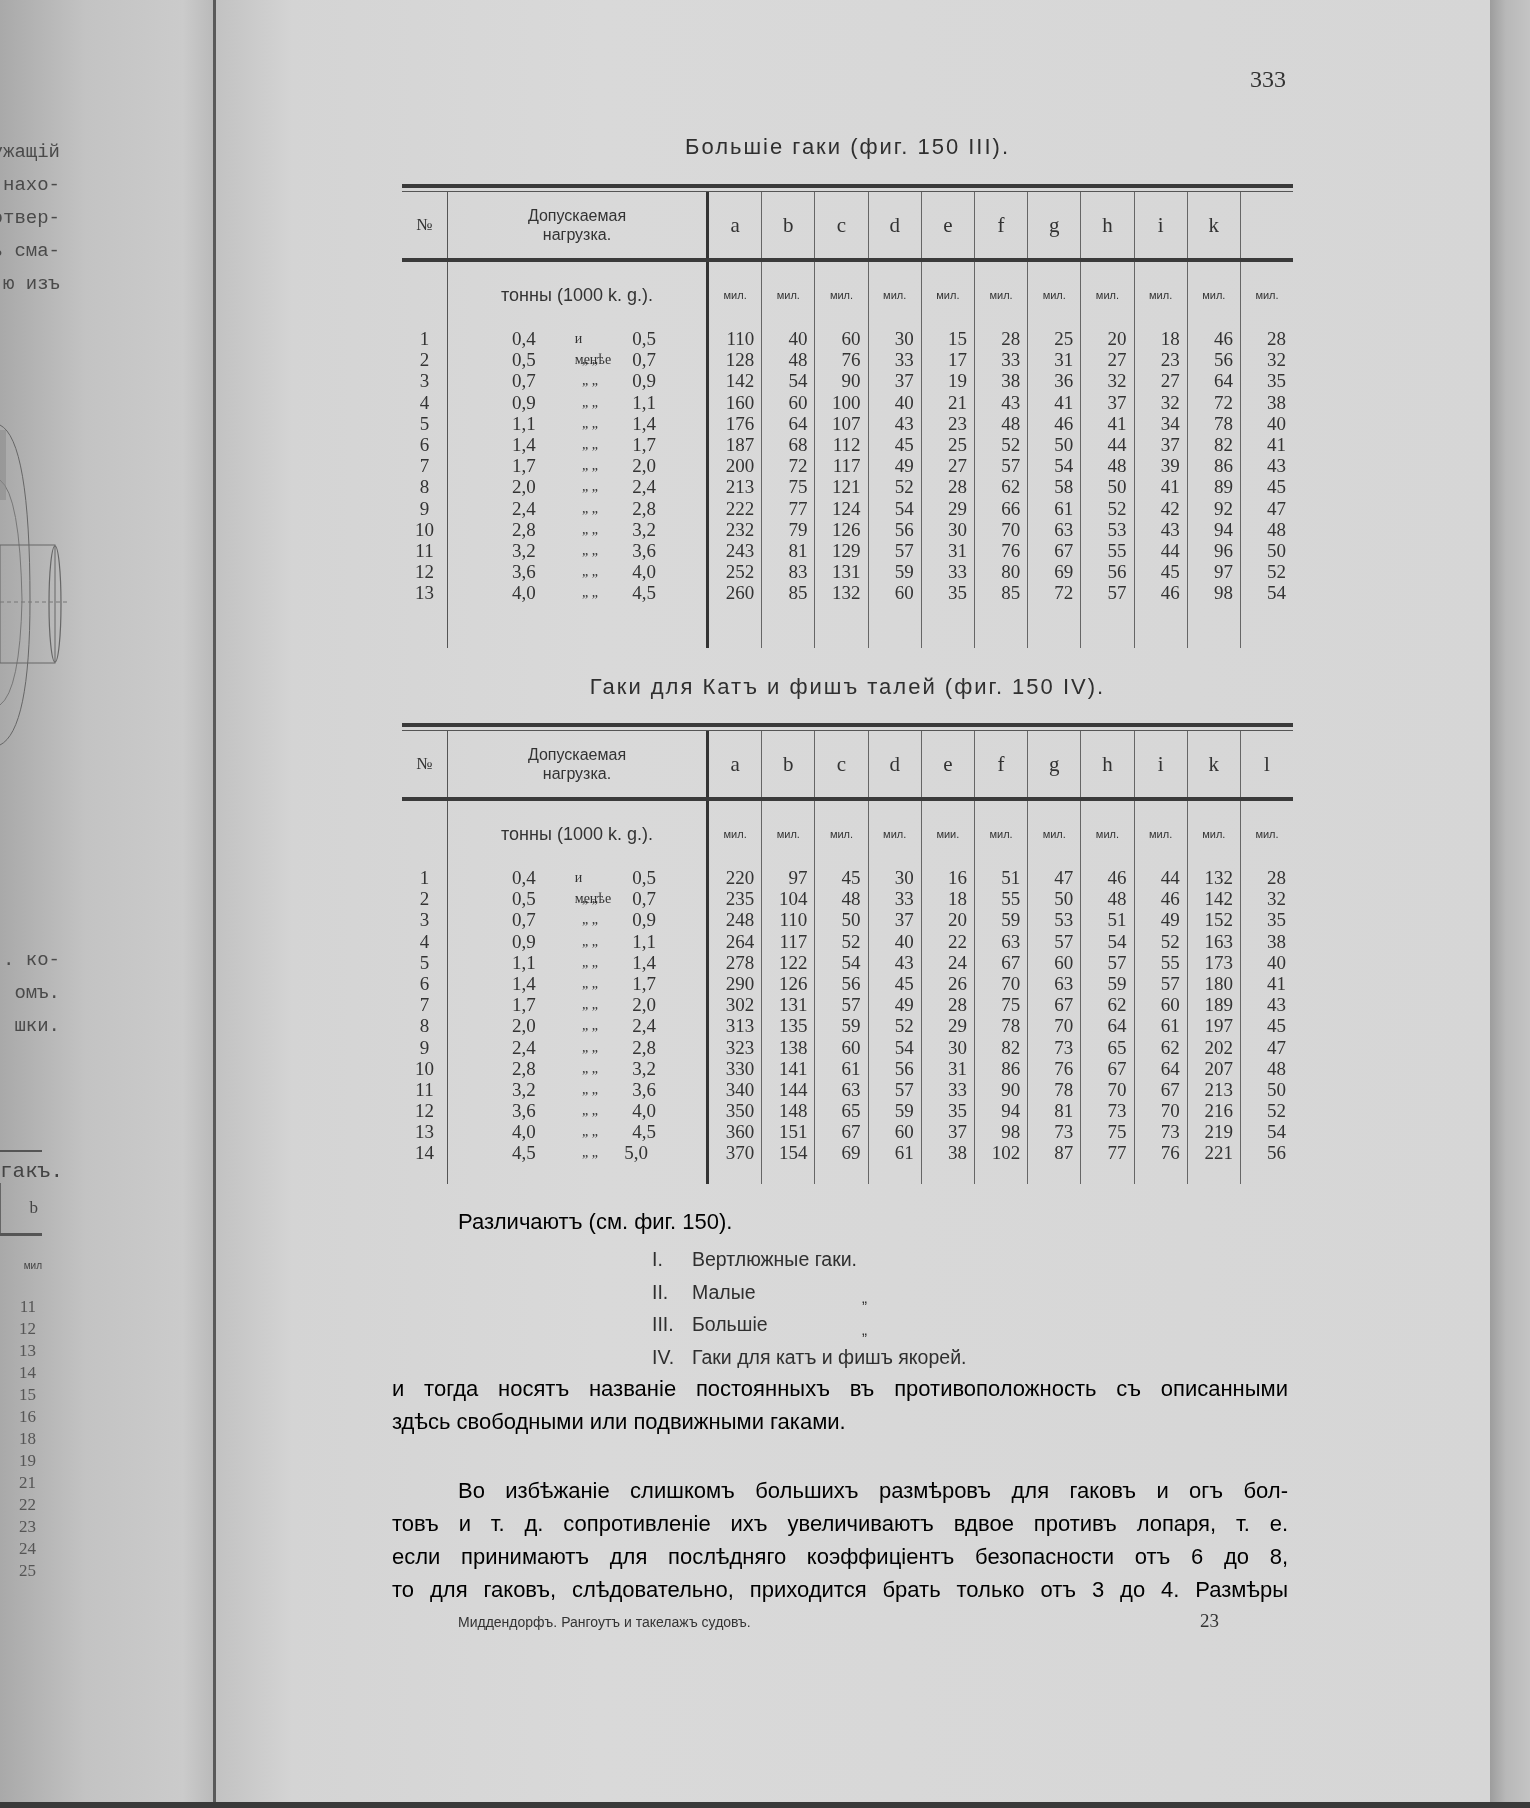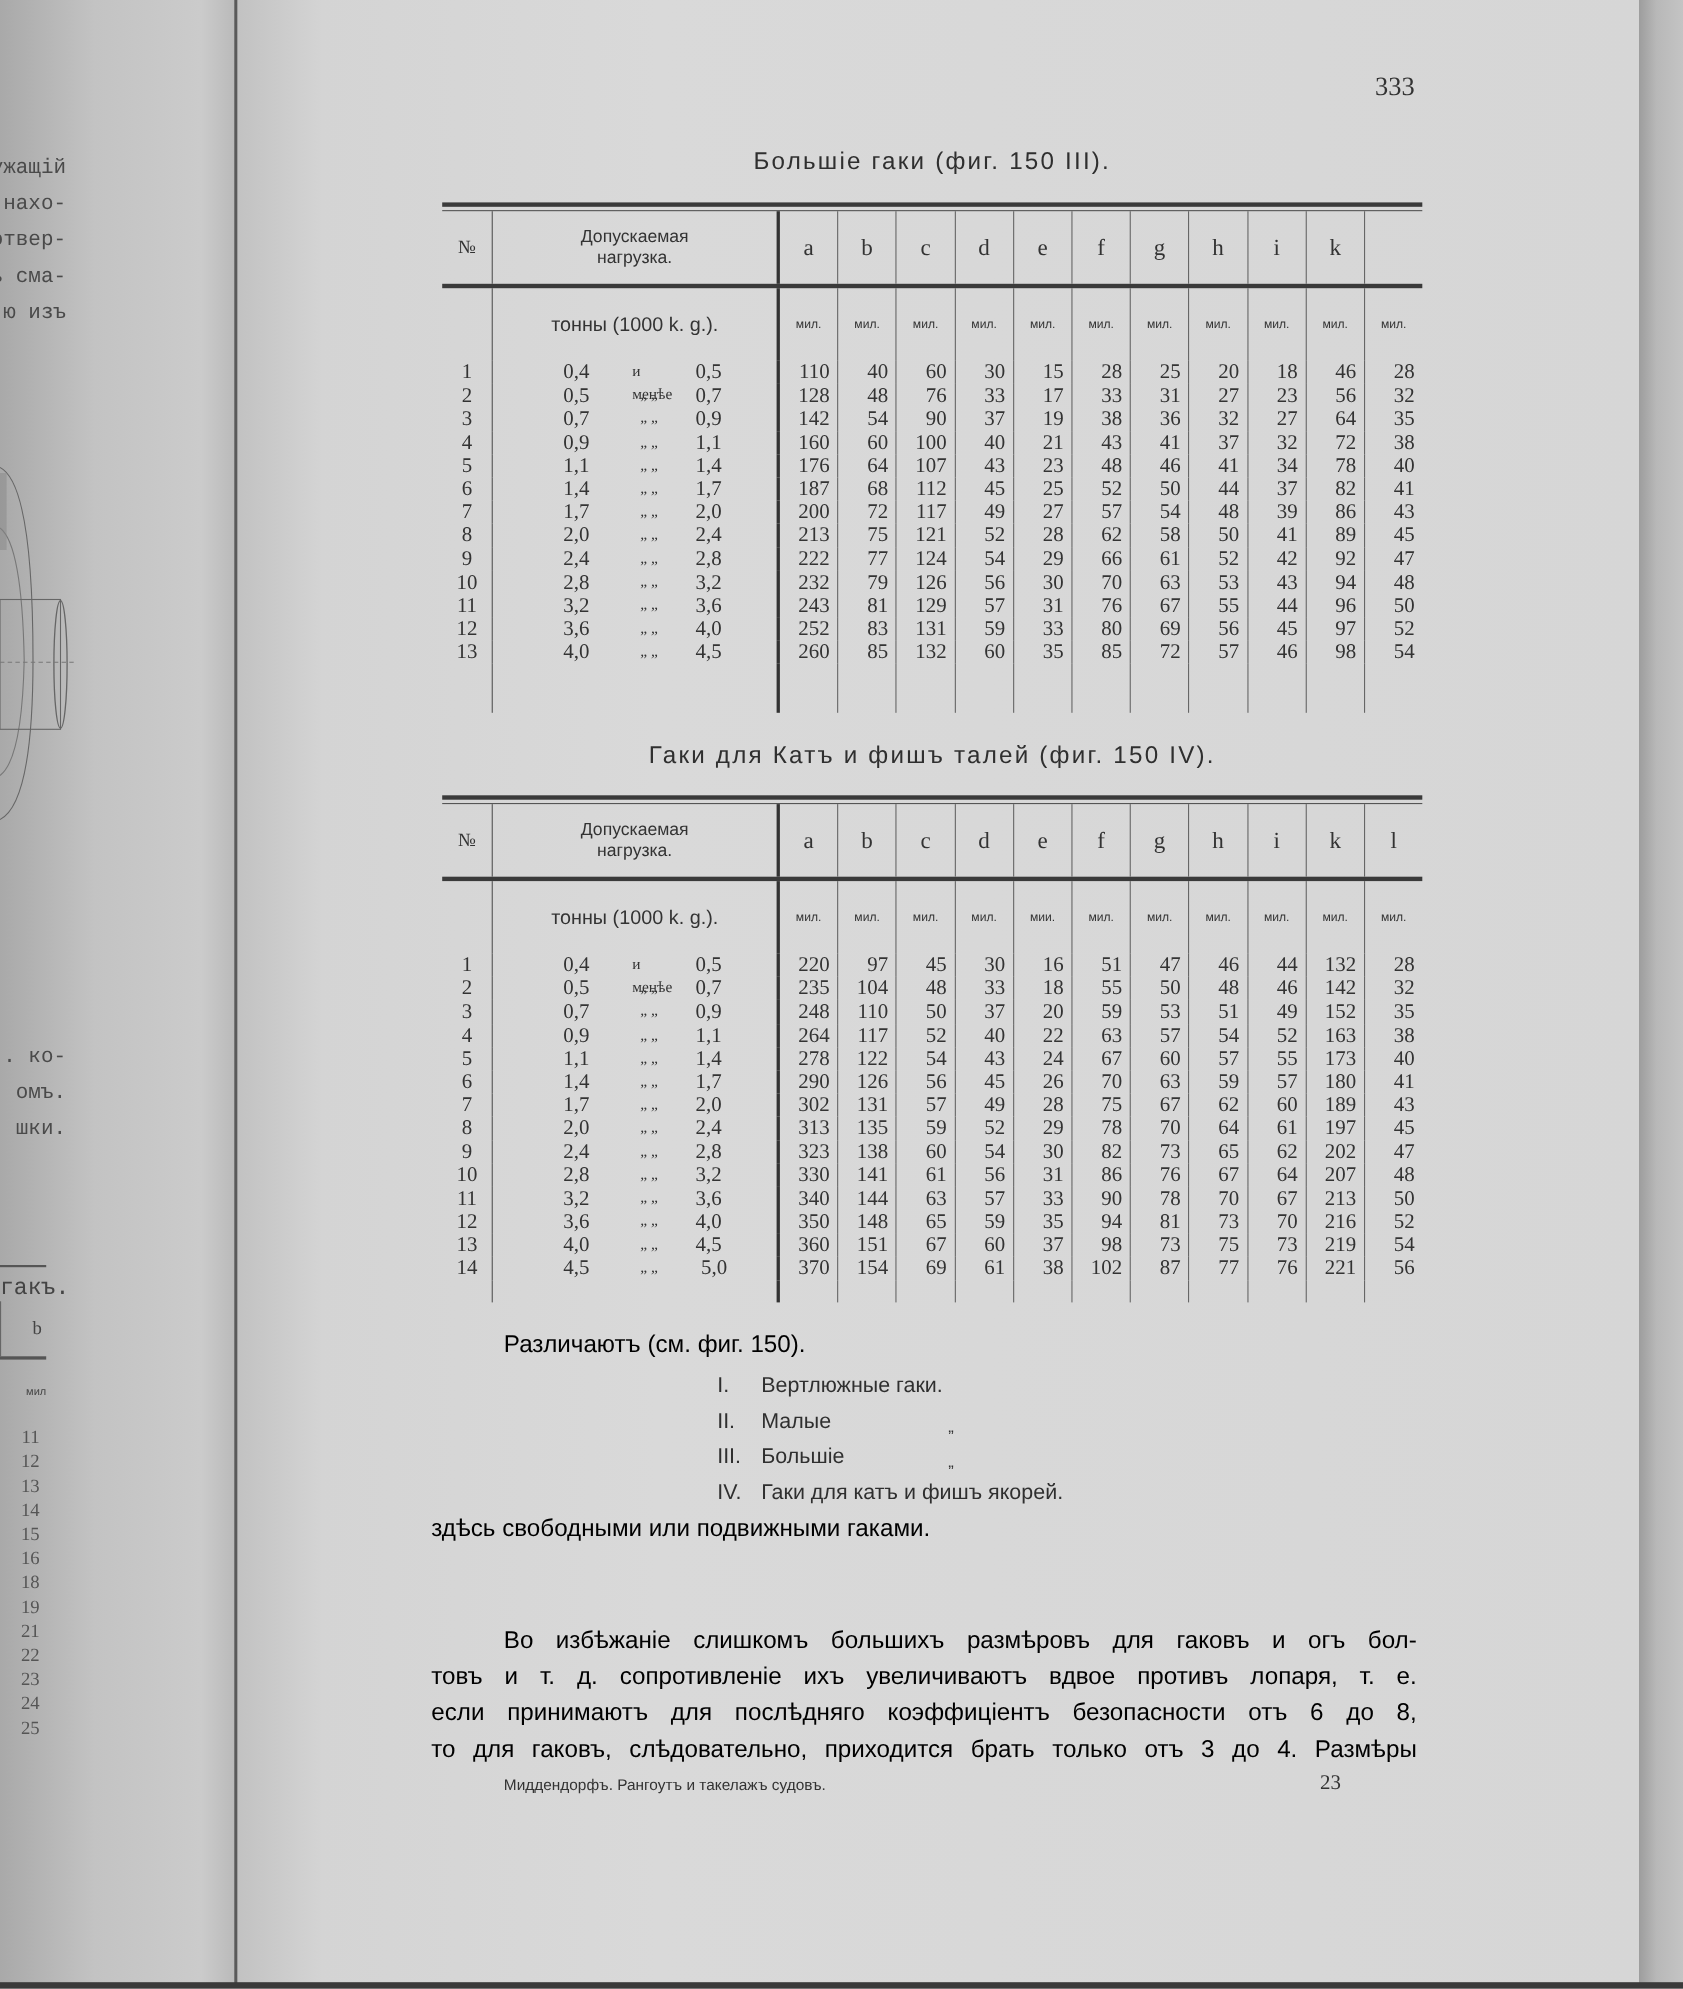--- a/index.html
+++ b/index.html
@@ -724,21 +724,21 @@
       <div class="c-v">75</div>
       <div class="c-v">73</div>
       <div class="c-v">219</div>
       <div class="c-v">54</div>
     </div>
     <div class="row data-row">
       <div class="c-no">14</div>
       <div class="c-load" style="padding: 0px 0px 0px 40px; width: 218px;">
         <span class="lo">4,5</span>
         <span class="mid">„      „</span>
-        <span class="hi" style="padding-right: 45px;">5,0</span>
+        <span class="hi" style="padding-right: 58px;">5,0</span>
       </div>
       <div class="c-v first">370</div>
       <div class="c-v">154</div>
       <div class="c-v">69</div>
       <div class="c-v">61</div>
       <div class="c-v">38</div>
       <div class="c-v">102</div>
       <div class="c-v">87</div>
       <div class="c-v">77</div>
       <div class="c-v">76</div>
@@ -777,20 +777,21 @@
       <span class="num">III.</span>
       <span>Большіе</span>
       <span class="ditto" style="top:6px;">„</span>
     </div>
   <div class="li">
       <span class="num">IV.</span>
       <span>Гаки для катъ и фишъ якорей.</span>
     </div>
 </div>
 <div class="body-text" style="top:1372px;">
+  <p>и тогда носятъ названіе постоянныхъ въ противоположность съ описанными</p>
   <p class="last">здѣсь свободными или подвижными гаками.</p>
 </div>
 <div class="body-text" style="top:1474px;">
   <p class="indent">Во избѣжаніе слишкомъ большихъ размѣровъ для гаковъ и огъ бол-</p>
   <p>товъ и т. д. сопротивленіе ихъ увеличиваютъ вдвое противъ лопаря, т. е.</p>
   <p>если принимаютъ для послѣдняго коэффиціентъ безопасности отъ 6 до 8,</p>
   <p>то для гаковъ, слѣдовательно, приходится брать только отъ 3 до 4. Размѣры</p>
 </div>
 
 <div class="footer-left">Миддендорфъ. Рангоутъ и такелажъ судовъ.</div>

